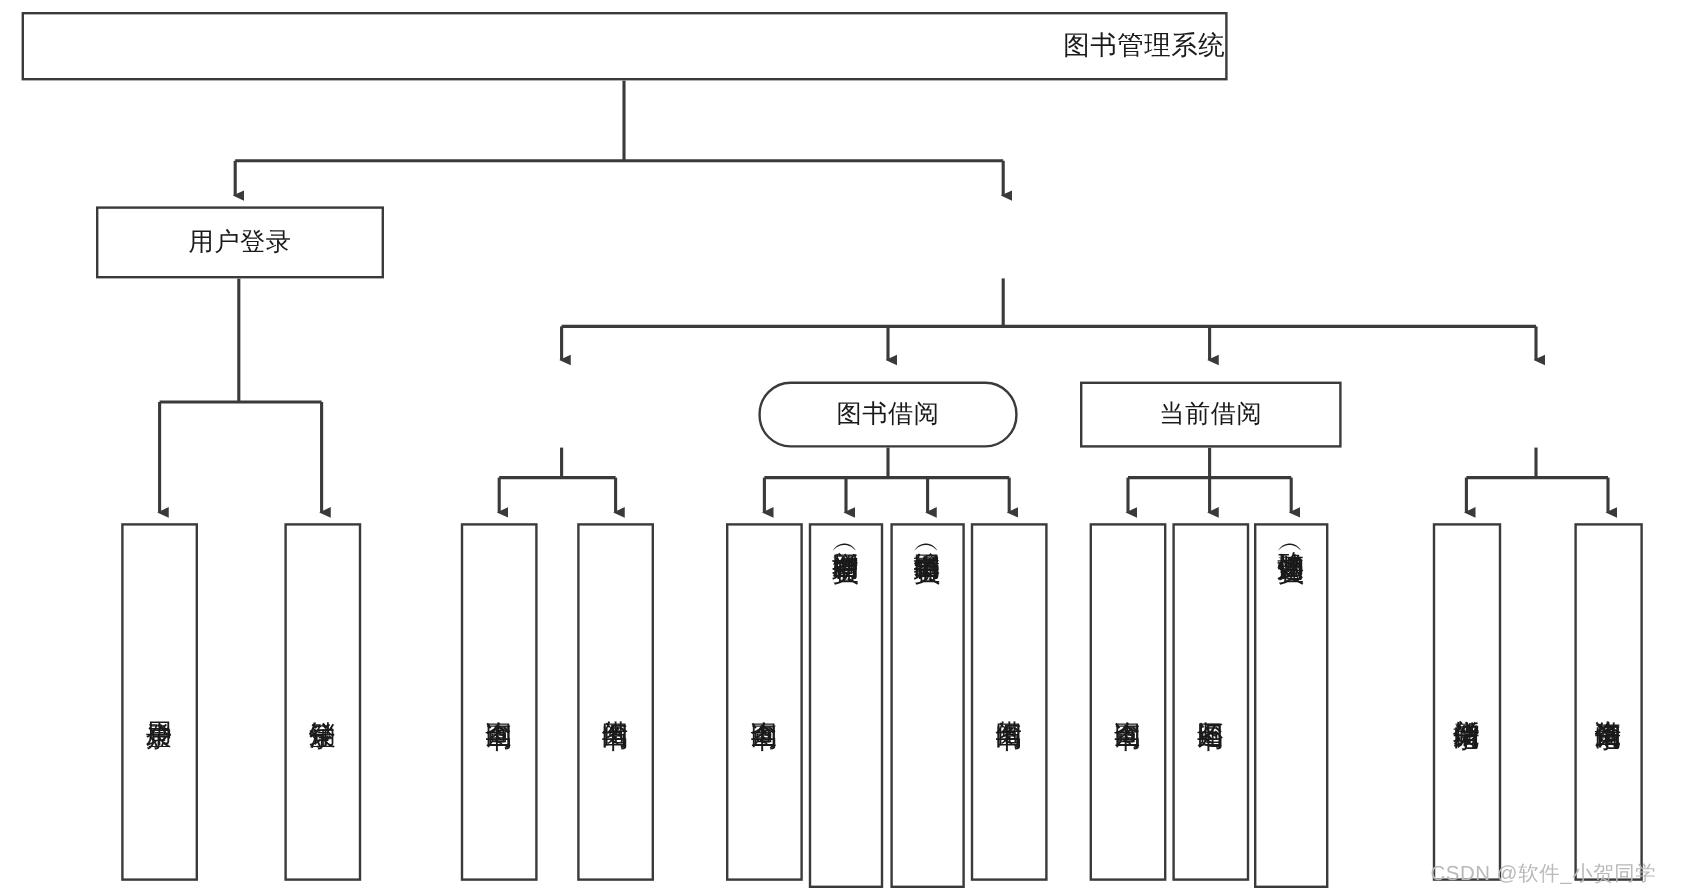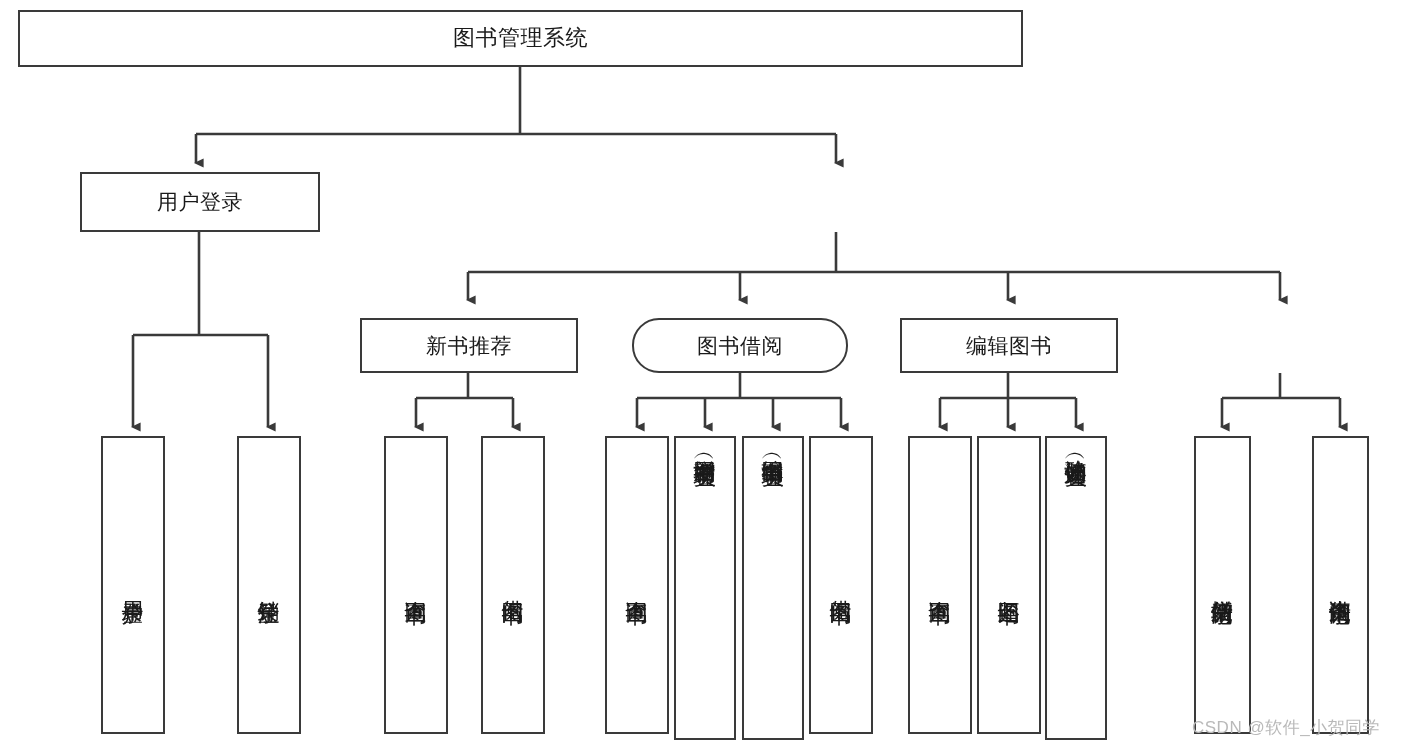--- a/index.html
+++ b/index.html
@@ -121,36 +121,33 @@
       <path d="M1008,398 L1008,427" marker-end="url(#arrow)"></path>
       <path d="M1076,398 L1076,427" marker-end="url(#arrow)"></path>
 
       <path d="M1280,373 L1280,398"></path>
       <path d="M1222,398 L1340,398"></path>
       <path d="M1222,398 L1222,427" marker-end="url(#arrow)"></path>
       <path d="M1340,398 L1340,427" marker-end="url(#arrow)"></path>
     </g>
   </svg>
 
-  <div class="node h root" style="left:18px; top:10px; width:1005px; height:57px;">
+  <div class="node h root" style="left:18px; top:10px; width:1005px; height:57px;justify-content:flex-end;">
     <span class="label">图书管理系统</span>
   </div>
 
   <div class="node h" style="left:80px; top:172px; width:240px; height:60px;">
     <span class="label">用户登录</span>
   </div>
 
-  <div class="node h" style="left:360px; top:318px; width:218px; height:55px;">
-    <span class="label">新书推荐</span>
-  </div>
   <div class="node h" style="left:632px; top:318px; width:216px; height:55px;border-radius:27px;">
     <span class="label">图书借阅</span>
   </div>
   <div class="node h" style="left:900px; top:318px; width:218px; height:55px;">
-    <span class="label">编辑图书</span>
+    <span class="label">当前借阅</span>
   </div>
 
   <div class="node v mid" style="left:101px; top:436px; width:64px; height:298px;">
     <span class="label">用户登录</span>
   </div>
   <div class="node v mid" style="left:237px; top:436px; width:64px; height:298px;">
     <span class="label">注销登录</span>
   </div>
 
   <div class="node v mid" style="left:384px; top:436px; width:64px; height:298px;">

